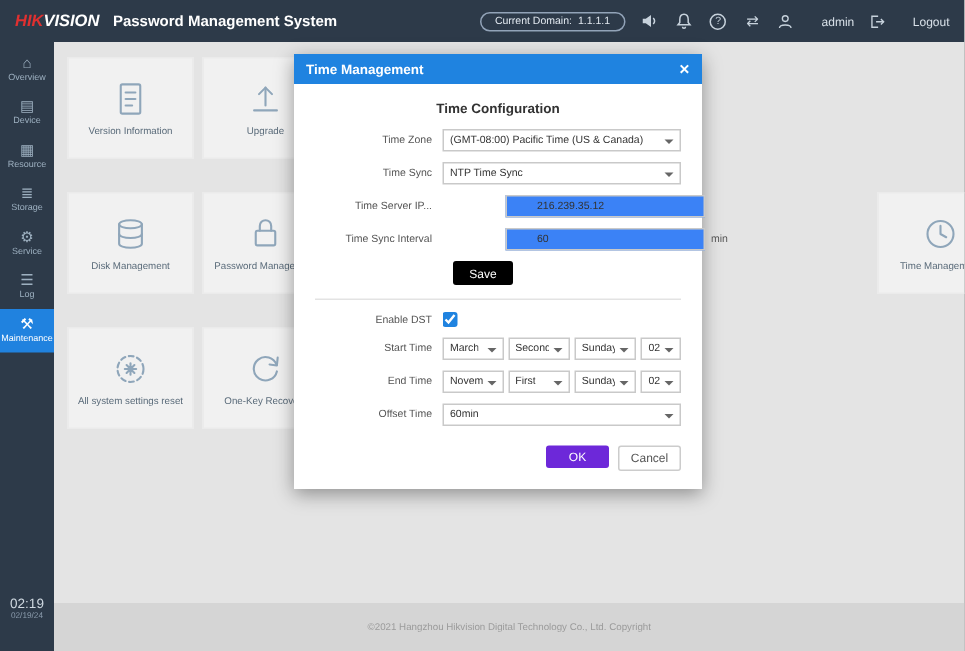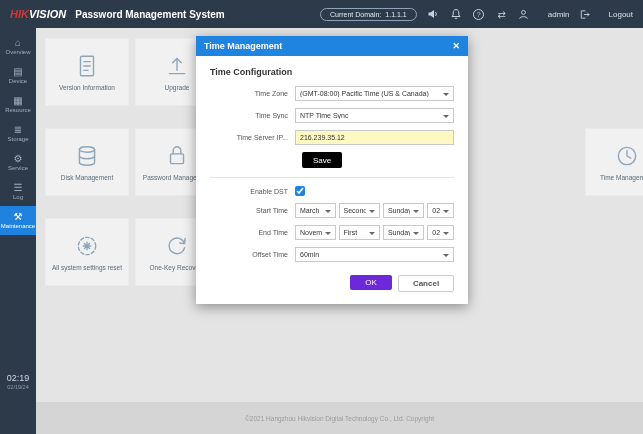--- a/index.html
+++ b/index.html
@@ -23,21 +23,21 @@
   .huser { display:flex; align-items:center; gap:19px; color:#d8e0e8; font-size:8px; cursor:pointer; white-space:nowrap; }
 
   
   .sidebar { position:absolute; top:28px; left:0; width:36px; bottom:0; background:#2d3a49;
              display:flex; flex-direction:column; z-index:20; padding-top:4px; }
   .side-item { height:29px; display:flex; flex-direction:column; align-items:center; justify-content:center;
                gap:1px; color:#9db0c0; cursor:pointer; flex:none; }
   .side-item .g { font-size:10px; line-height:10px; }
   .side-item .lbl { font-size:6px; line-height:7px; text-align:center; }
   .side-item.active { background:#2082df; color:#ffffff; }
-  .clock { margin-top:auto; margin-bottom:44px; text-align:center; cursor:default; }
+  .clock { margin-top:auto; margin-bottom:20px; text-align:center; cursor:default; }
   .clock .t { font-size:9px; color:#cfd8e0; }
   .clock .d { font-size:5.5px; color:#8c9dae; margin-top:1px; }
 
   
   .card { position:absolute; width:84px; height:68px; background:#f1f1f1; border:1px solid #ebebeb;
           display:flex; flex-direction:column; align-items:center; justify-content:center; gap:5px;
           cursor:pointer; z-index:1; }
   .card .clabel { font-size:6.5px; color:#5a6b7a; text-align:center; padding:0 3px; line-height:8px; }
   .cicon { width:26px; height:26px; flex:none; }
   .cicon svg { width:100%; height:100%; stroke:#8fa6ba; fill:none; stroke-width:1.3; stroke-linecap:round; stroke-linejoin:round; }
@@ -47,47 +47,47 @@
                  display:flex; align-items:center; justify-content:center; z-index:2; }
   .copyright { font-size:6.5px; color:#9b9b9b; }
 
   
   .modal { position:absolute; left:196px; top:36px; width:272px; background:#ffffff; z-index:40;
            box-shadow:0 3px 12px rgba(0,0,0,.38); }
   .modal-header { height:20px; background:#1f83e0; color:#fff; display:flex; align-items:center;
                   padding:0 8px; font-size:9px; font-weight:bold; }
   .modal-close { margin-left:auto; cursor:pointer; font-size:9px; font-weight:bold; line-height:1; }
   .modal-body { padding:8px 14px 12px 14px; }
-  .sec-title { font-size:9px; font-weight:bold; color:#333; margin:3px 0 9px 0; }
+  .sec-title { font-size:9px; font-weight:bold; color:#333; margin:3px 0 9px 0;text-align:center; }
   .frow { display:flex; align-items:center; margin-bottom:7px; }
   .flabel { width:85px; flex:none; text-align:right; font-size:7px; color:#555;
             padding-right:7px; white-space:nowrap; overflow:hidden; }
   .sel { position:relative; height:15px; border:1px solid #c9c9c9; background:#fff; font-size:7px; color:#333;
          display:flex; align-items:center; padding:0 13px 0 4px; cursor:pointer; overflow:hidden; }
   .sel .tx { overflow:hidden; white-space:nowrap; }
   .sel::after { content:""; position:absolute; right:4px; top:6px;
                 border-left:3px solid transparent; border-right:3px solid transparent; border-top:3.5px solid #666; }
   .w-full { width:168px; }
   .sel-mo { width:44px; margin-right:3px; }
   .sel-wk { width:45px; margin-right:3px; }
   .sel-dy { width:45px; margin-right:3px; }
   .sel-hr { width:28px; }
-  .inp { width:168px; height:15px; border:1px solid #c9c9c9; font-size:7px; padding:0 4px; color:#333;
-         font-family:"Liberation Sans", sans-serif; background:#fef9c3; }
+  .inp { width:168px; height:15px; border:1px solid #c9c9c9; font-size:7px; padding:0 20px; color:#333;
+         font-family:"Liberation Sans", sans-serif; background:#3b82f6;margin-left:42px; }
   .inp.w-short { width:145px; }
   .unit { font-size:7px; color:#555; margin-left:4px; }
   .btn-save { margin:2px 0 9px 92px; width:40px; height:16px; background:#000000; color:#fff; border:none;
               font-size:8px; border-radius:2px; cursor:pointer; font-family:inherit; display:block; }
   .divider { height:1px; background:#e3e3e3; margin:2px 0 8px 0; }
   .chk { width:10px; height:10px; margin:0; cursor:pointer; accent-color:#1f83e0; }
   .modal-foot { display:flex; justify-content:flex-end; gap:6px; margin-top:13px; }
   .btn-ok { width:42px; height:15px; background:#6d28d9; color:#fff; border:none; font-size:8px;
             border-radius:2px; cursor:pointer; font-family:inherit; }
-  .btn-cancel { width:56px; height:17px; background:#fff; color:#555; border:1px solid #ccc; font-size:8px;
-                border-radius:2px; cursor:pointer; font-family:inherit;font-weight:bold; }
+  .btn-cancel { width:42px; height:17px; background:#fff; color:#555; border:1px solid #ccc; font-size:8px;
+                border-radius:2px; cursor:pointer; font-family:inherit; }
 </style>
 </head>
 <body>
 
 <div class="page">
 
   <div class="header">
     <div class="logo">
       <span class="hik">HIK</span><span class="vision">VISION</span>
     </div>
@@ -267,20 +267,25 @@
           <span class="tx">NTP Time Sync</span>
         </div>
       </div>
 
       <div class="frow">
         <span class="flabel">Time Server IP...</span>
         <input class="inp" type="text" value="216.239.35.12" style="">
       </div>
 
 
+      <div class="frow">
+        <span class="flabel">Time Sync Interval</span>
+        <input class="inp w-short" type="text" value="60" style="">
+        <span class="unit">min</span>
+      </div>
 
       <button class="btn-save">Save</button>
 
       <div class="divider"></div>
 
 
       <div class="frow">
         <span class="flabel">Enable DST</span>
         <input class="chk" type="checkbox" checked="checked" style="">
       </div>

